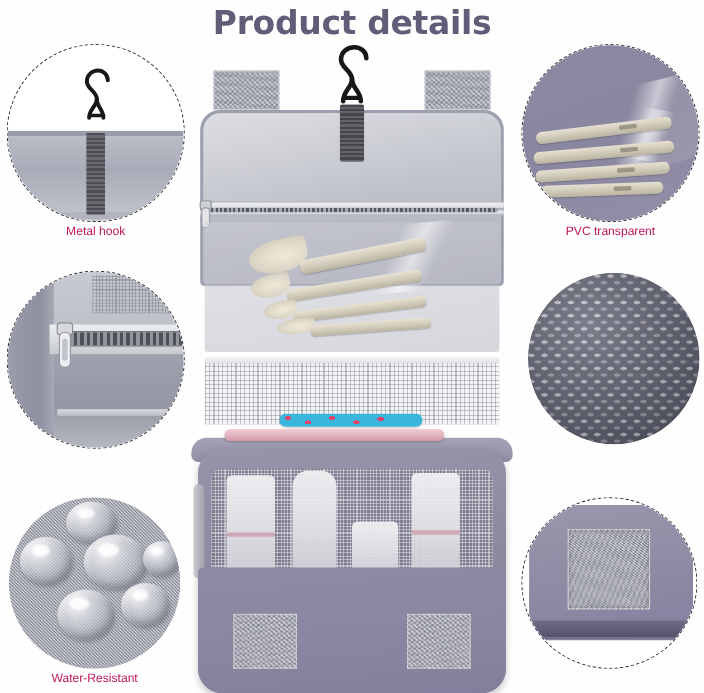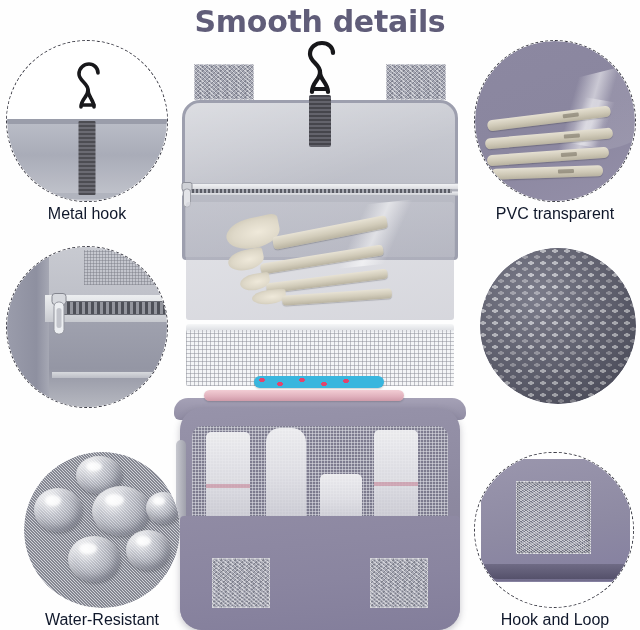--- a/index.html
+++ b/index.html
@@ -43,22 +43,22 @@
     box-sizing: border-box;
   }
   .circle-inner {
     position: absolute;
     inset: 0;
     border-radius: 50%;
     overflow: hidden;
   }
   .feature-label {
     text-align: center;
-    font-size: 16px;
-    color: #0f172a;
+    font-size: 11px;
+    color: #be185d;
     margin-top: 3px;
     white-space: nowrap;
     font-family: "Liberation Sans", sans-serif;
   }
 
   .f-left  { }
   .f-right { }
 
   
   .hook-bg {
@@ -408,21 +408,21 @@
   .velcro-bottom.right{ right: 44px; }
   .bag-side-zip{
     position:absolute; left: 8px; top: 400px; width: 10px; height: 86px;
     background: linear-gradient(90deg,#c8c9d0,#9fa0ab);
     border-radius: 5px;
   }
 </style>
 </head>
 <body>
 
-<div class="page-title">Smooth details</div>
+<div class="page-title">Product details</div>
 
 <div class="product">
 
   <div class="hanger">
     <svg width="60" height="62" viewBox="0 0 60 62">
       <path d="M22 52 C22 42, 30 40, 30 32 C30 24, 20 22, 20 14 C20 7, 26 3, 32 3 C38 3, 43 7, 43 13" fill="none" stroke="#17171a" stroke-width="4.2" stroke-linecap="round"></path>
       <path d="M30 32 C30 40, 38 43, 38 52" fill="none" stroke="#17171a" stroke-width="4.2" stroke-linecap="round"></path>
       <path d="M24 49 L36 49" stroke="#17171a" stroke-width="4" stroke-linecap="round"></path>
     </svg>
   </div>
@@ -544,21 +544,21 @@
 
 <div class="feature f-right" style="left:480px; top:248px; width:156px;">
   <div class="circle" style="width:156px; height:156px; border:none;">
     <div class="circle-inner">
       <div class="mesh-bg"></div>
       <div class="mesh-shade"></div>
     </div>
   </div>
 </div>
 
-<div class="feature f-left" style="left:24px; top:452px; width:156px;">
+<div class="feature f-left" style="left:8px; top:452px; width:156px;">
   <div class="circle" style="width:156px; height:156px; border:none;">
     <div class="circle-inner">
       <div class="wr-bg"></div>
       <div class="drop" style="left:52px;  top:4px;   width:46px; height:38px;"></div>
       <div class="drop" style="left:10px;  top:36px;  width:48px; height:44px;"></div>
       <div class="drop" style="left:68px;  top:34px;  width:58px; height:50px;"></div>
       <div class="drop" style="left:122px; top:40px;  width:34px; height:32px;"></div>
       <div class="drop" style="left:44px;  top:84px;  width:52px; height:46px;"></div>
       <div class="drop" style="left:102px; top:78px;  width:44px; height:40px;"></div>
     </div>
@@ -569,14 +569,13 @@
 <div class="feature f-right" style="left:474px; top:452px; width:162px;">
   <div class="circle" style="width:160px; height:156px;">
     <div class="circle-inner">
       <div class="hl-bg"></div>
       <div class="hl-body"></div>
       <div class="hl-edge2"></div>
       <div class="hl-edge"></div>
       <div class="hl-patch"></div>
     </div>
   </div>
-  <div class="feature-label">Hook and Loop</div>
 </div>
 
 </body></html>

